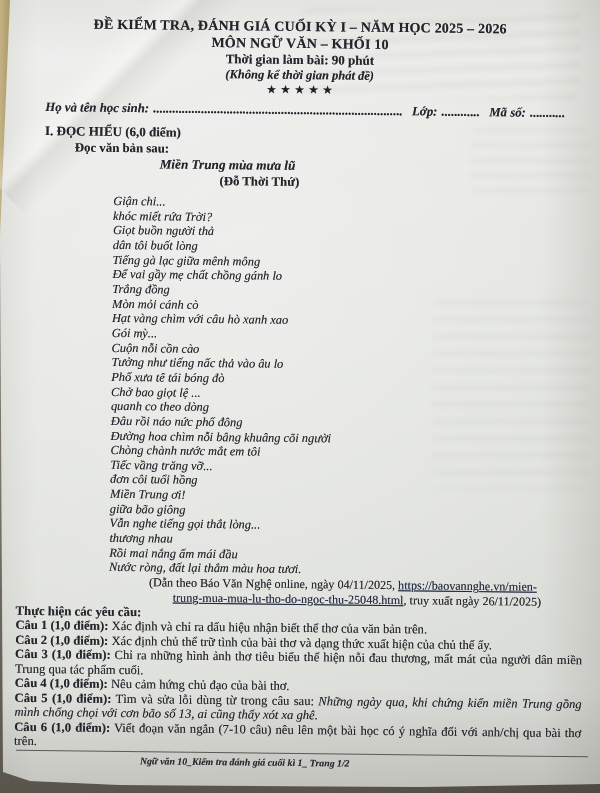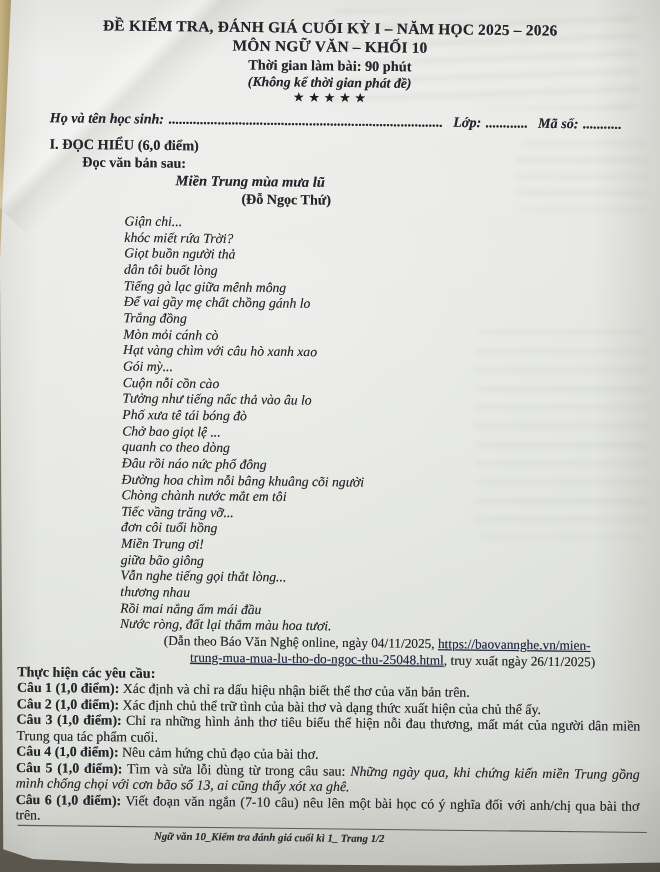--- a/index.html
+++ b/index.html
@@ -100,21 +100,21 @@
       <span>..............................................................................</span>
       <span class="ml">Lớp:</span>
       <span>............</span>
       <span class="ml">Mã số:</span>
       <span>...........</span>
     </div>
 
     <div class="sec-heading">I. ĐỌC HIỂU (6,0 điểm)</div>
     <div class="intro">Đọc văn bản sau:</div>
     <div class="ptitle">Miền Trung mùa mưa lũ</div>
-    <div class="pauthor">(Đỗ Ngọc Thứ)</div>
+    <div class="pauthor">(Đỗ Thời Thứ)</div>
 
     <div class="poem">
       <div>Giận chi...</div>
       <div>khóc miết rứa Trời?</div>
       <div>Giọt buồn người thả</div>
       <div>dân tôi buốt lòng</div>
       <div>Tiếng gà lạc giữa mênh mông</div>
       <div>Để vai gầy mẹ chất chồng gánh lo</div>
       <div>Trắng đồng</div>
       <div>Mòn mỏi cánh cò</div>

